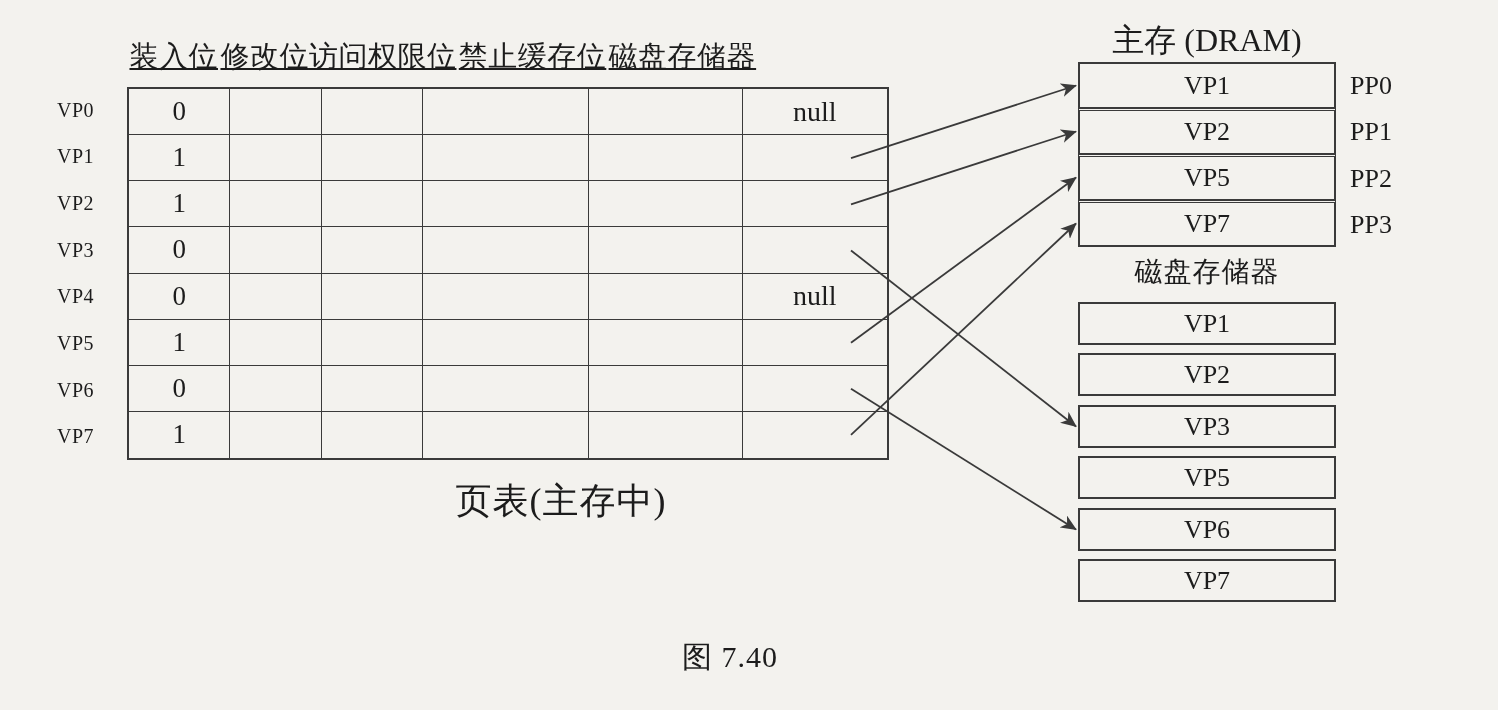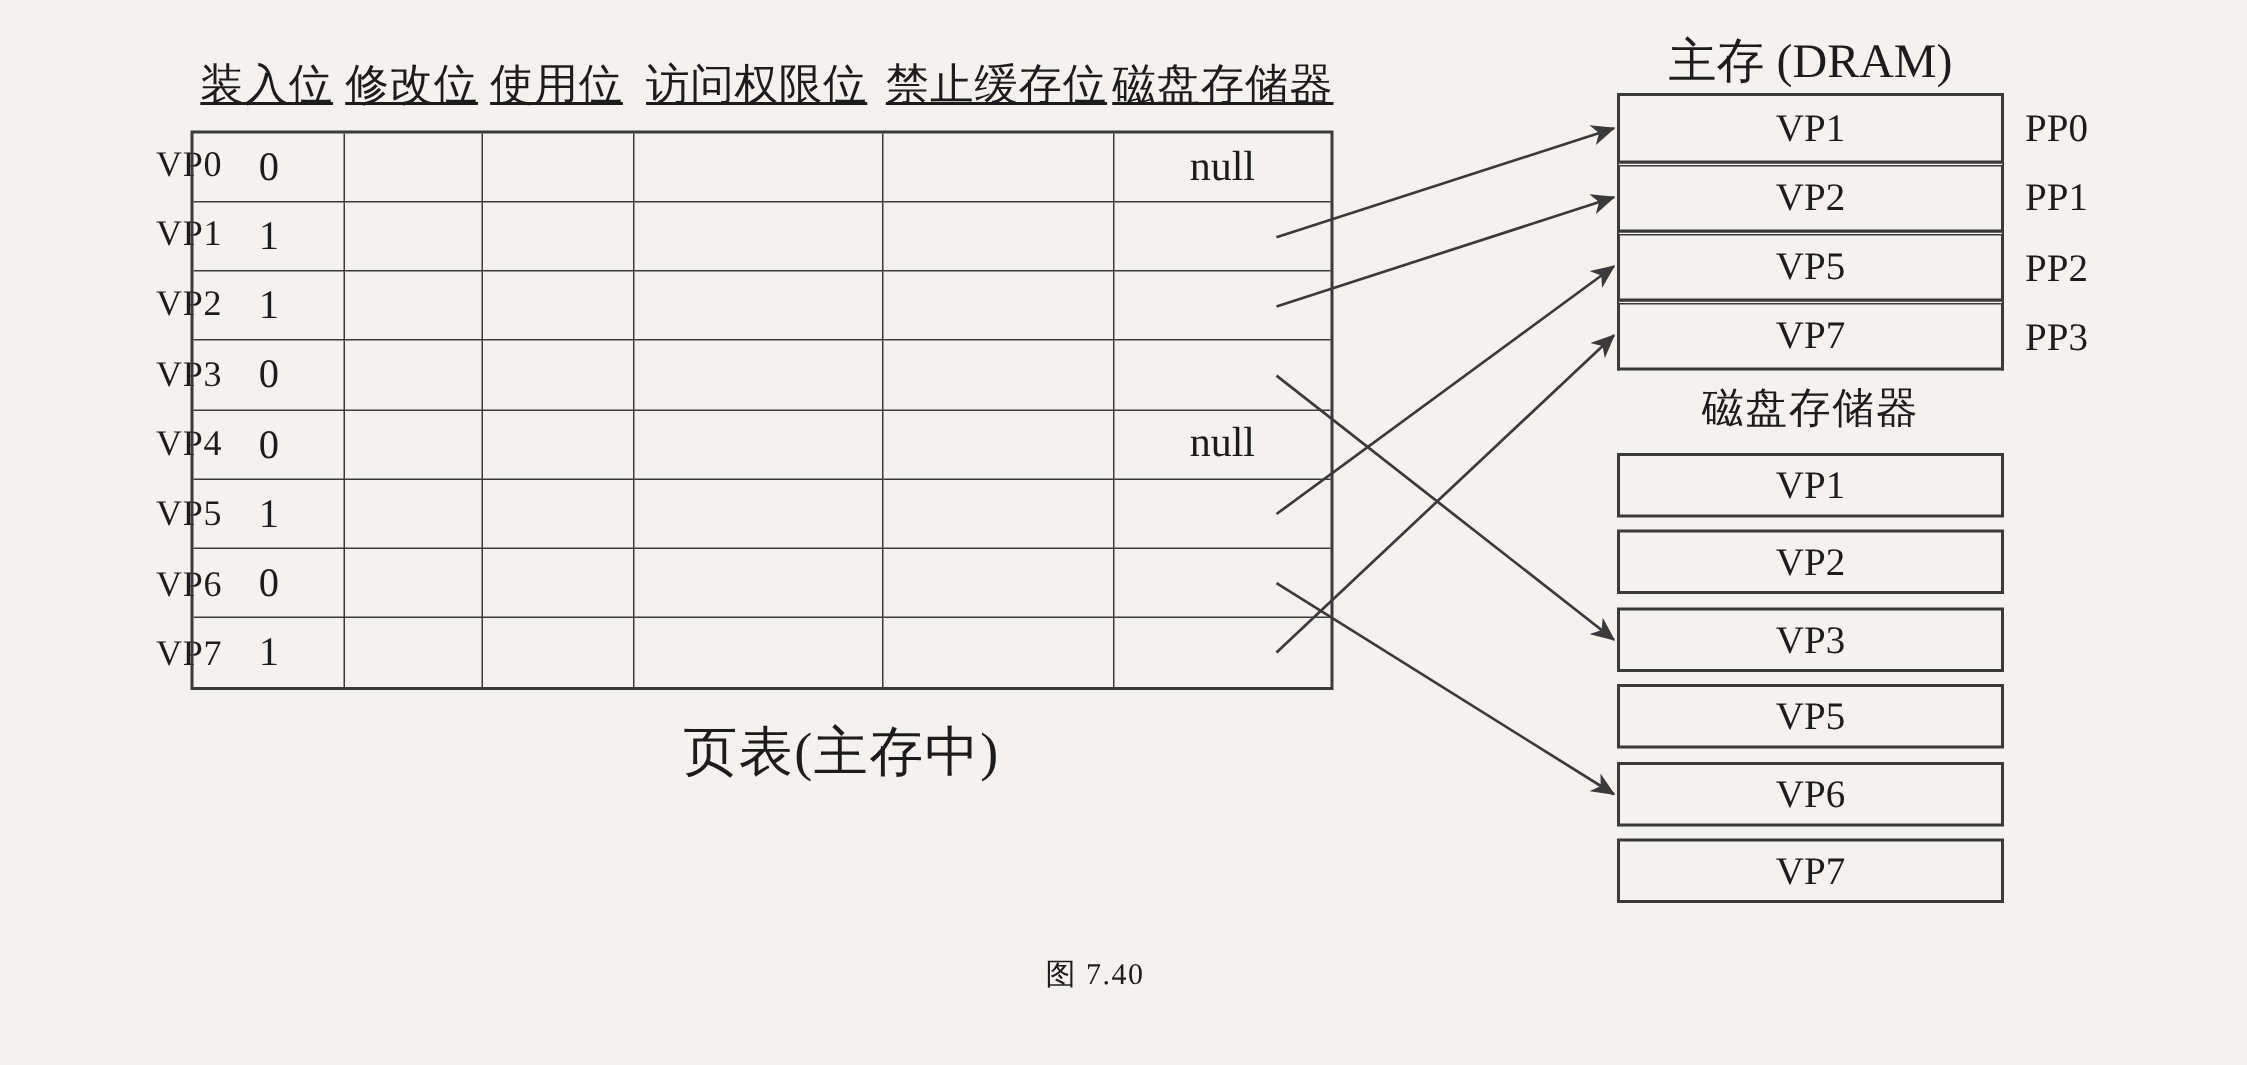--- a/index.html
+++ b/index.html
@@ -40,21 +40,21 @@
     border-bottom:1.7px solid var(--line);
     display:flex;align-items:center;justify-content:center;
     font-size:28px;
   }
   .cell.c5{border-right:none;}
   .cell.r7{border-bottom:none;}
   .cell.bit{font-size:27px;}
   .row-labels .vplabel{
     position:absolute;left:57px;width:62px;height:46.6px;
     display:flex;align-items:center;
-    font-size:24px;letter-spacing:0.5px;margin-left:47px;
+    font-size:20px;letter-spacing:0.5px;
   }
   .table-caption{
     position:absolute;left:180px;top:482px;width:762px;height:38px;
     display:flex;align-items:center;justify-content:center;
     font-size:36px;letter-spacing:1px;
   }
   
   .dram-title{
     position:absolute;left:1078px;top:24px;width:258px;height:34px;
     display:flex;align-items:center;justify-content:center;
@@ -83,39 +83,38 @@
   }
   .disk-box{
     position:absolute;left:1078px;width:258px;height:43px;
     box-sizing:border-box;border:2px solid var(--line);
     display:flex;align-items:center;justify-content:center;
     font-size:26px;
   }
   
   .fig-caption{
     position:absolute;left:0;top:636px;width:1460px;height:42px;
-    display:flex;justify-content:center;gap:38px;
-    font-size:20px;letter-spacing:1px;
+    display:flex;align-items:center;justify-content:center;gap:38px;
+    font-size:30px;letter-spacing:1px;
   }
   
   svg.arrows{
     position:absolute;left:0;top:0;width:1498px;height:710px;
     pointer-events:none;z-index:5;
   }
   svg.arrows line{stroke:var(--line);stroke-width:1.8px;}
 </style>
 </head>
 <body>
 
 <div class="diagram" id="diagram">
 
   <div class="col-headers" id="col-headers">
       <div class="hcell">装入位</div>
       <div class="hcell">修改位</div>
-      <div class="hcell">使用位</div>
       <div class="hcell">访问权限位</div>
       <div class="hcell">禁止缓存位</div>
       <div class="hcell">磁盘存储器</div>
     </div>
 
   <div class="row-labels" id="row-labels">
       <div class="vplabel" style="top: 87px; height: 46.625px;">VP0</div>
       <div class="vplabel" style="top: 133.625px; height: 46.625px;">VP1</div>
       <div class="vplabel" style="top: 180.25px; height: 46.625px;">VP2</div>
       <div class="vplabel" style="top: 226.875px; height: 46.625px;">VP3</div>

